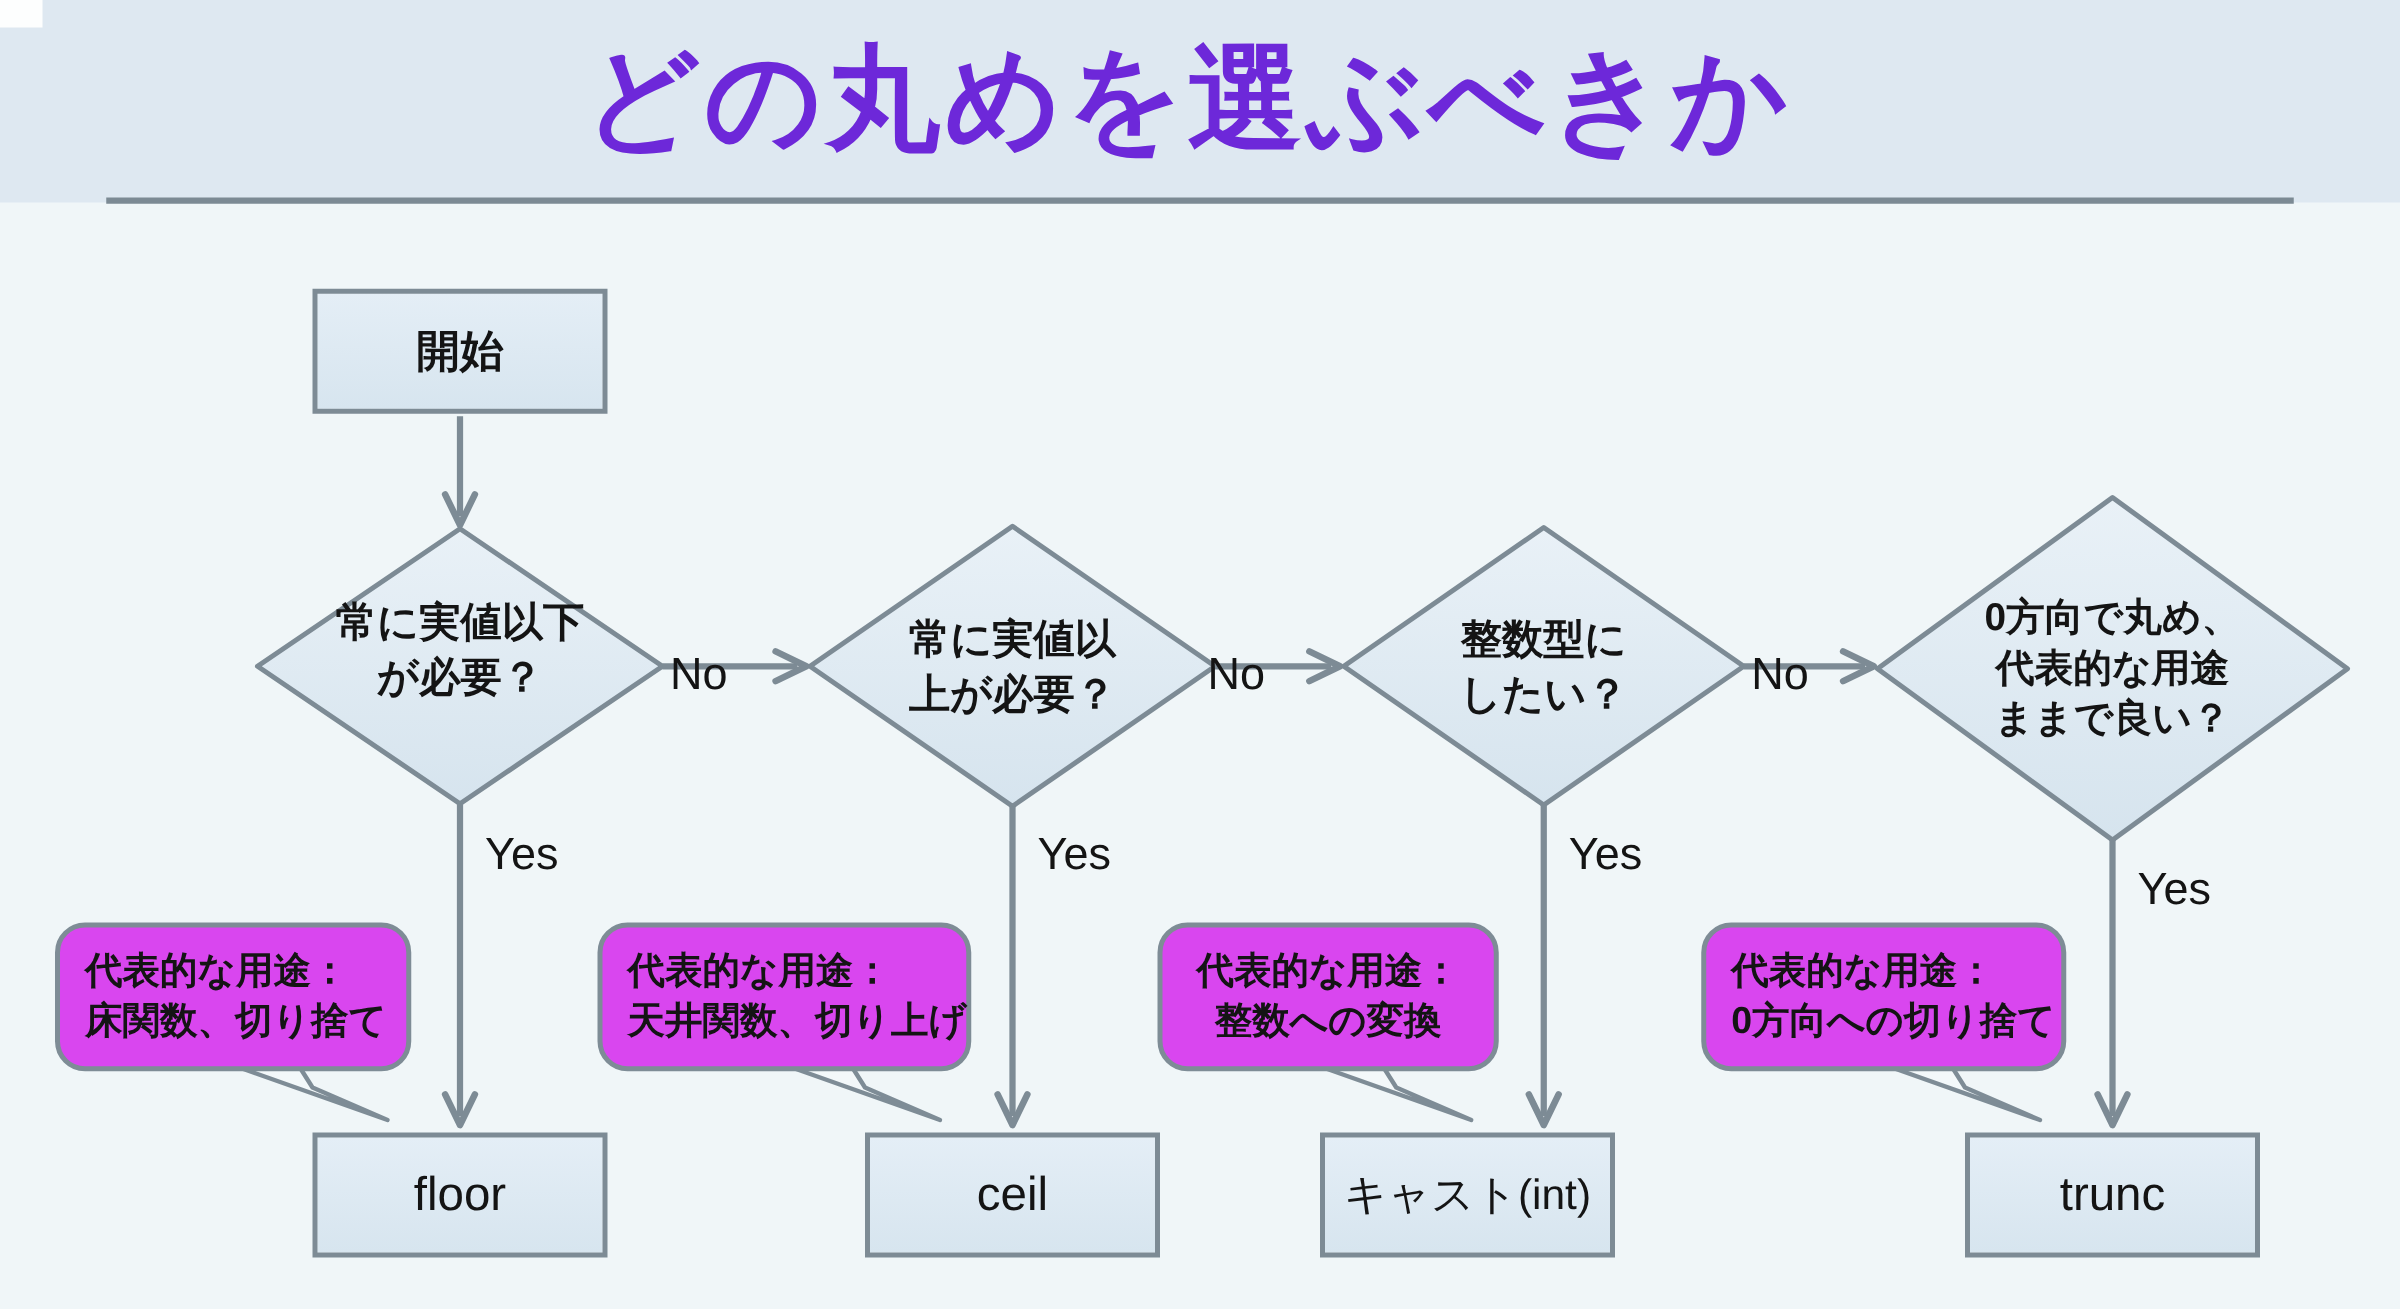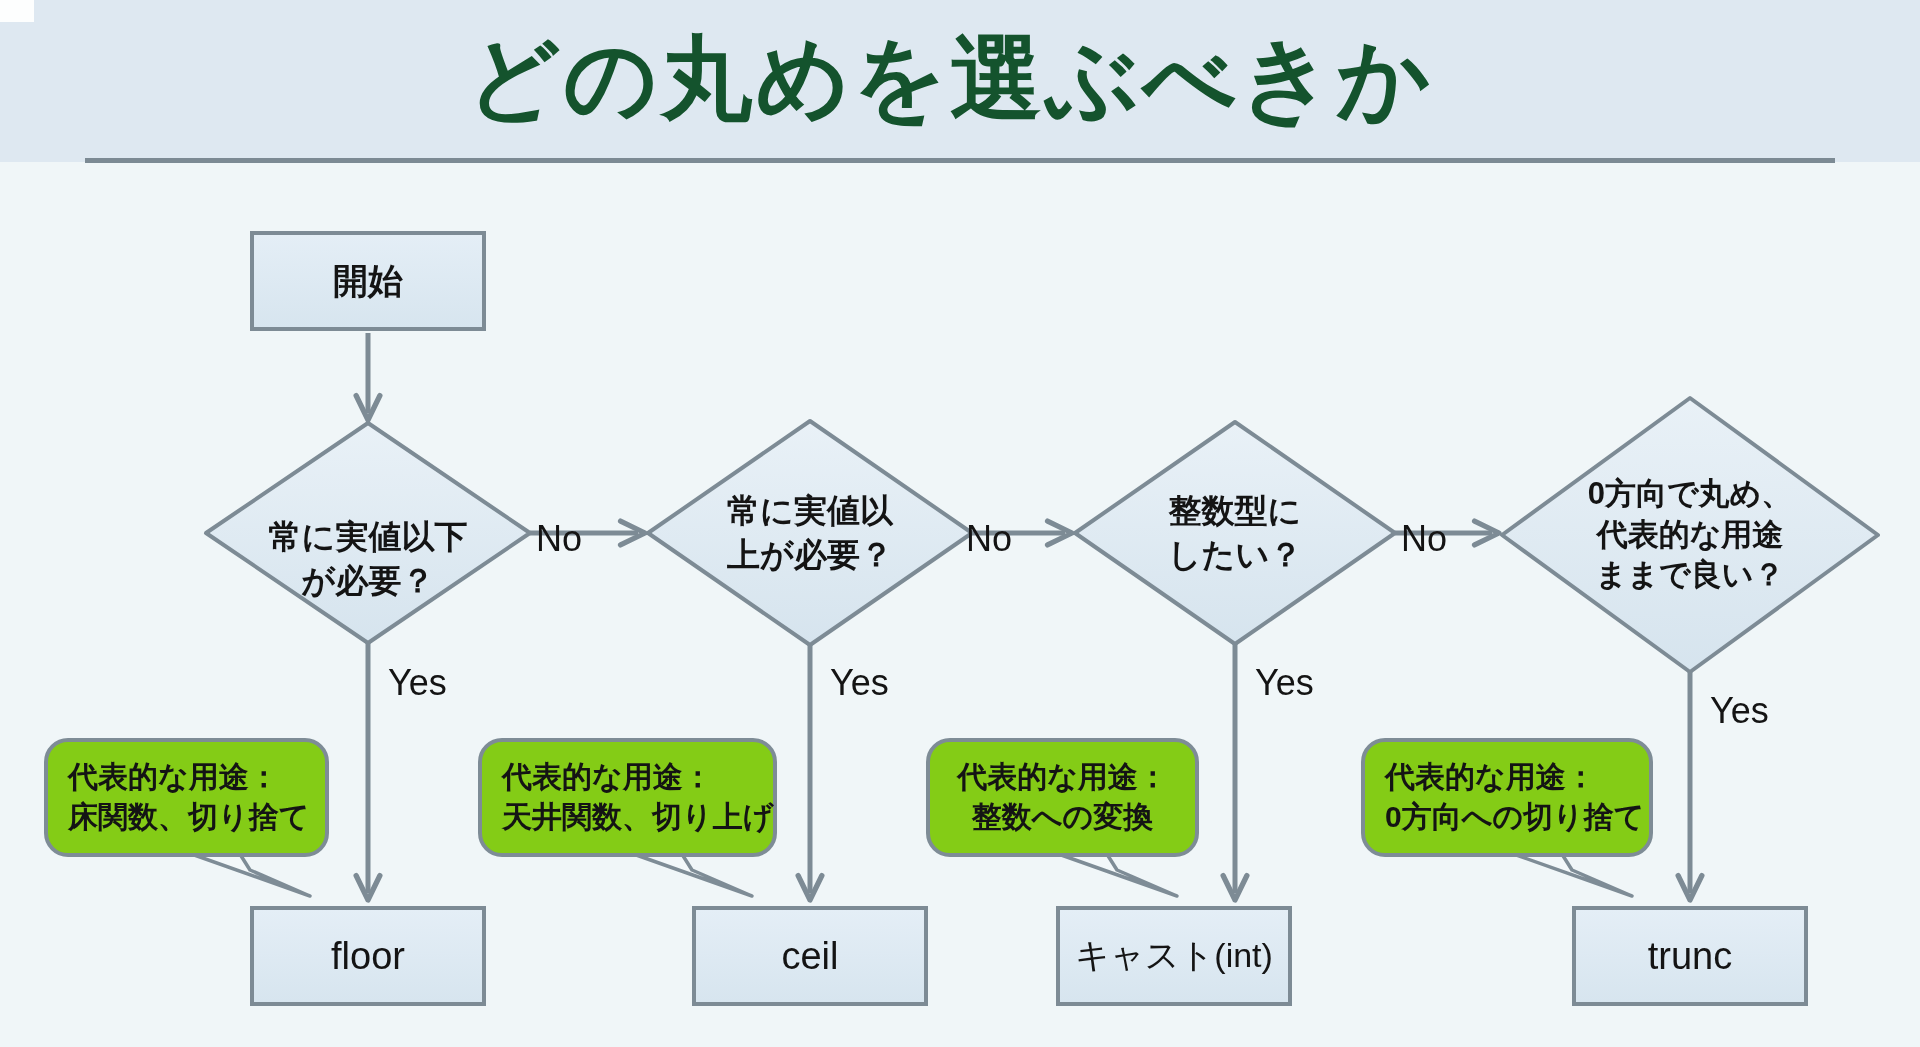--- a/index.html
+++ b/index.html
@@ -7,21 +7,21 @@
     position:relative;width:1920px;height:1047px;overflow:hidden;
     background:#f0f6f8;
     font-family:"Liberation Sans","DejaVu Sans",sans-serif;
     color:#111;
   }
   .header-band{position:absolute;left:0;top:0;width:1920px;height:162px;background:#dee8f1;}
   .corner-notch{position:absolute;left:0;top:0;width:34px;height:22px;background:#fdfefe;}
   .page-title{
     position:absolute;left:60px;top:14px;width:1780px;height:130px;
     display:flex;align-items:center;justify-content:center;
-    font-size:92px;font-weight:900;letter-spacing:3px;color:#14532d;white-space:nowrap;
+    font-size:92px;font-weight:900;letter-spacing:3px;color:#6d28d9;white-space:nowrap;
   }
   .header-rule{position:absolute;left:85px;top:158px;width:1750px;height:5px;background:#7c8a94;}
   svg.layer{position:absolute;left:0;top:0;}
   .node{
     position:absolute;box-sizing:border-box;
     background:linear-gradient(180deg,#e4eef6 0%,#d7e5ef 100%);
     border:4px solid #7d8b95;
     display:flex;align-items:center;justify-content:center;
     font-weight:600;color:#141414;text-align:center;
   }
@@ -33,21 +33,21 @@
     align-items:center;justify-content:center;text-align:center;
     font-size:33px;line-height:1.32;font-weight:600;color:#141414;
   }
   .diamond-label.small{font-size:31px;}
   .edge-label{
     position:absolute;font-size:36px;font-weight:500;color:#141414;white-space:nowrap;
   }
   .edge-label.centered{width:84px;text-align:left;margin-top:44px;}
   .callout{
     position:absolute;box-sizing:border-box;
-    background:#84cc16;border:4px solid #7e8c96;border-radius:24px;
+    background:#d946ef;border:4px solid #7e8c96;border-radius:24px;
     display:flex;flex-direction:column;justify-content:center;
     padding:4px 14px 6px 20px;
     font-size:30px;line-height:1.33;font-weight:600;color:#141414;white-space:nowrap;
   }
   .callout.centered{text-align:center;padding-left:14px;}
   .callout span{display:block;}
 </style>
 </head>
 <body>
 
@@ -86,21 +86,21 @@
     <path d="M 368,643 V 893" fill="none" stroke="#7d8b95" stroke-width="5" marker-end="url(#arrow)"></path>
     <path d="M 810,645 V 893" fill="none" stroke="#7d8b95" stroke-width="5" marker-end="url(#arrow)"></path>
     <path d="M 1235,644 V 893" fill="none" stroke="#7d8b95" stroke-width="5" marker-end="url(#arrow)"></path>
     <path d="M 1690,672 V 893" fill="none" stroke="#7d8b95" stroke-width="5" marker-end="url(#arrow)"></path>
   </svg>
 
   <div class="node start-node" style="left:250px;top:231px;width:236px;height:100px;">
     <span>開始</span>
   </div>
 
-  <div class="diamond-label" style="left:206px;top:469px;width:324px;height:180px;">
+  <div class="diamond-label" style="left:206px;top:430px;width:324px;height:180px;">
     <span>常に実値以下</span>
     <span>が必要？</span>
   </div>
   <div class="diamond-label" style="left:648px;top:443px;width:324px;height:180px;">
     <span>常に実値以</span>
     <span>上が必要？</span>
   </div>
   <div class="diamond-label" style="left:1075px;top:443px;width:320px;height:180px;">
     <span>整数型に</span>
     <span>したい？</span>

